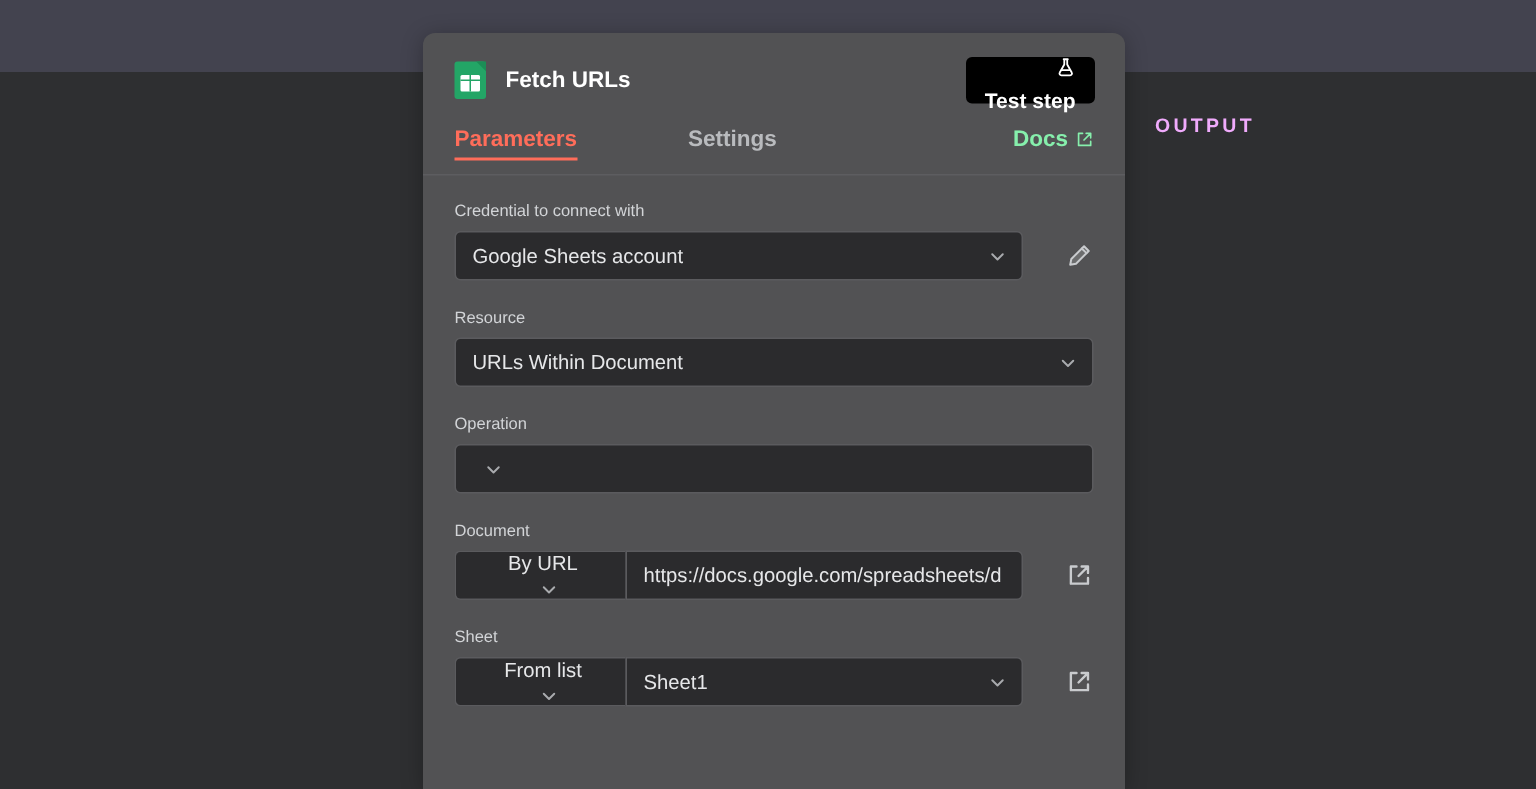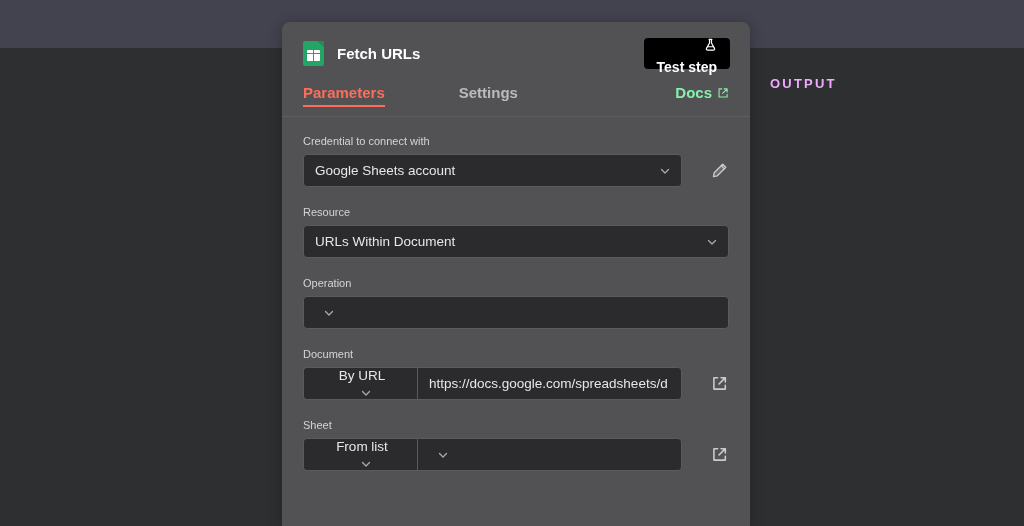--- a/index.html
+++ b/index.html
@@ -384,20 +384,21 @@
         <label class="field-label">Sheet</label>
         <div class="control">
           <div class="row-pair">
             <div class="select narrow">
               <span class="val">From list</span>
               <svg class="chev" viewBox="0 0 12 12" fill="none">
                 <path d="M2.5 4.5L6 8l3.5-3.5" stroke="currentColor" stroke-width="1.3" stroke-linecap="round" stroke-linejoin="round"></path>
               </svg>
             </div>
             <div class="select tail">
+              <span class="val">Sheet1</span>
               <svg class="chev" viewBox="0 0 12 12" fill="none">
                 <path d="M2.5 4.5L6 8l3.5-3.5" stroke="currentColor" stroke-width="1.3" stroke-linecap="round" stroke-linejoin="round"></path>
               </svg>
             </div>
           </div>
           <div class="icon-btn">
             <svg width="17" height="17" viewBox="0 0 14 14" fill="none">
               <path d="M5.5 2.2H2.4v9.4h9.4V8.5" stroke="currentColor" stroke-width="1.3" stroke-linecap="round" stroke-linejoin="round"></path>
               <path d="M8.3 2.2h3.5v3.5M11.6 2.4L6.6 7.4" stroke="currentColor" stroke-width="1.3" stroke-linecap="round" stroke-linejoin="round"></path>
             </svg>

